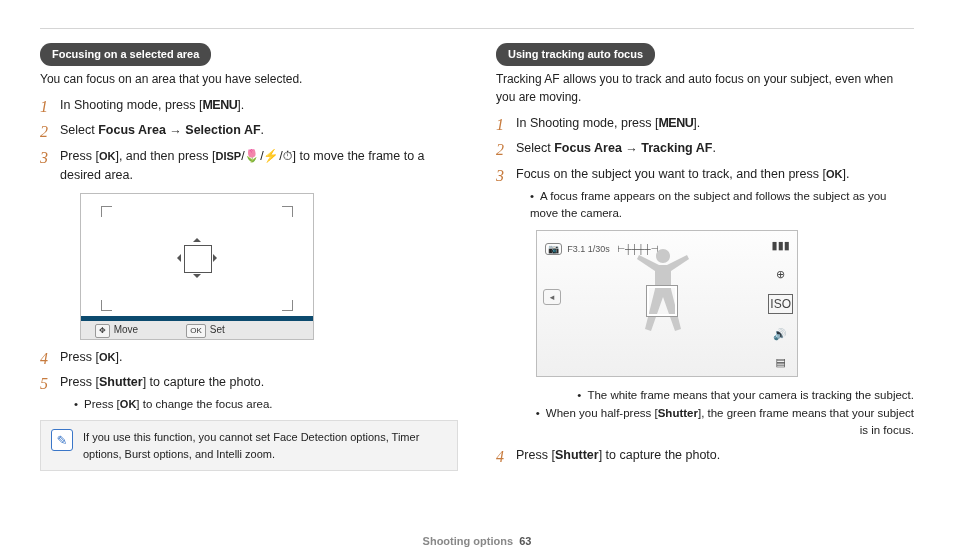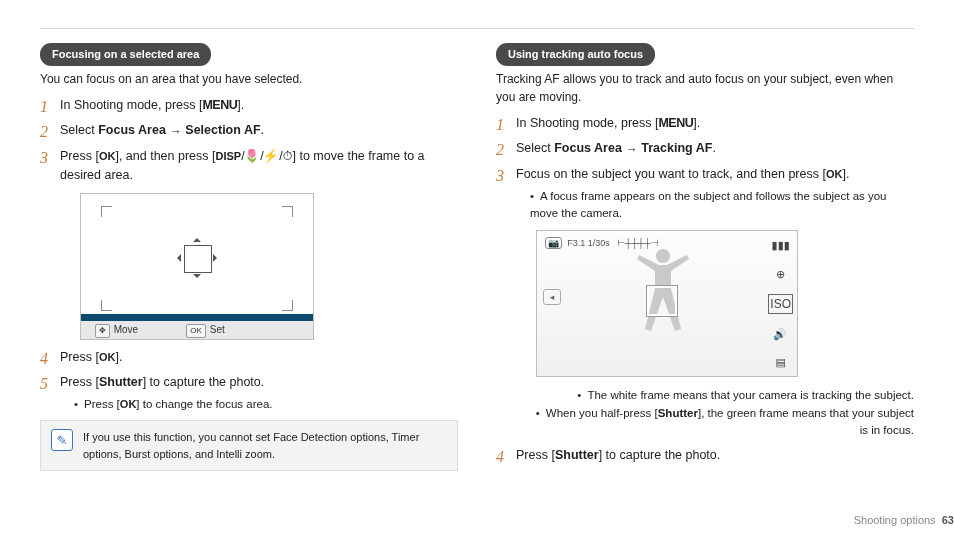--- a/index.html
+++ b/index.html
@@ -134,21 +134,21 @@
   }
   .arrow.up { left:50%; margin-left:-4px; top: calc(50% - 24px); border-bottom-color:#555; }
   .arrow.down { left:50%; margin-left:-4px; top: calc(50% + 16px - 0px); border-top-color:#555; }
   .arrow.left { top:50%; margin-top:-4px; left: calc(50% - 24px); border-right-color:#555; }
   .arrow.right { top:50%; margin-top:-4px; left: calc(50% + 16px); border-left-color:#555; }
   .botbar {
     position: absolute;
     left: 0; right: 0; bottom: 0;
     height: 18px;
     background: #e8e8e8;
-    border-top: 7px solid #0c4a6e;
+    border-top: 5px solid #0c4a6e;
     font-size: 10px;
     display: flex;
     align-items: center;
     padding-left: 14px;
     gap: 48px;
     color: #333;
   }
   .botbar .btn {
     display:inline-block;
     border:1px solid #999;
@@ -190,40 +190,41 @@
     width: 60px; height: 110px;
   }
   .trackbox {
     position:absolute;
     left: 110px; top: 55px;
     width: 26px; height: 26px;
     border: 2px solid #fff;
     box-shadow: 0 0 0 1px #999;
   }
   .top-icons {
-    position:absolute; top:6px; left:8px;
+    position:absolute; top:12px; left:8px;
     font-size:9px; color:#555;
   }
   .right-icons {
     position:absolute; right:4px; top:6px; bottom: 6px;
     display:flex; flex-direction:column; justify-content:space-between;
     align-items: center;
     font-size:11px; color:#444;
   }
   .left-icon {
     position:absolute; left:6px; top:58px; font-size:12px; color:#666;
     border:1px solid #aaa; border-radius:3px; width:16px; height:14px;
     display:flex; align-items:center; justify-content:center; font-size:9px;
   }
   .footer {
     position: absolute;
-    bottom: 31px; left: 0; right: 0;
-    text-align: right;
+    bottom: 10px; left: 0; right: 0;
+    text-align: center;
     font-size: 11px;
     color: #888;
+    font-weight: bold;
   }
   .footer b { color: #555; }
 </style>
 </head>
 <body>
 
 <div class="page">
   <div class="hr"></div>
 
   <div class="cols">

